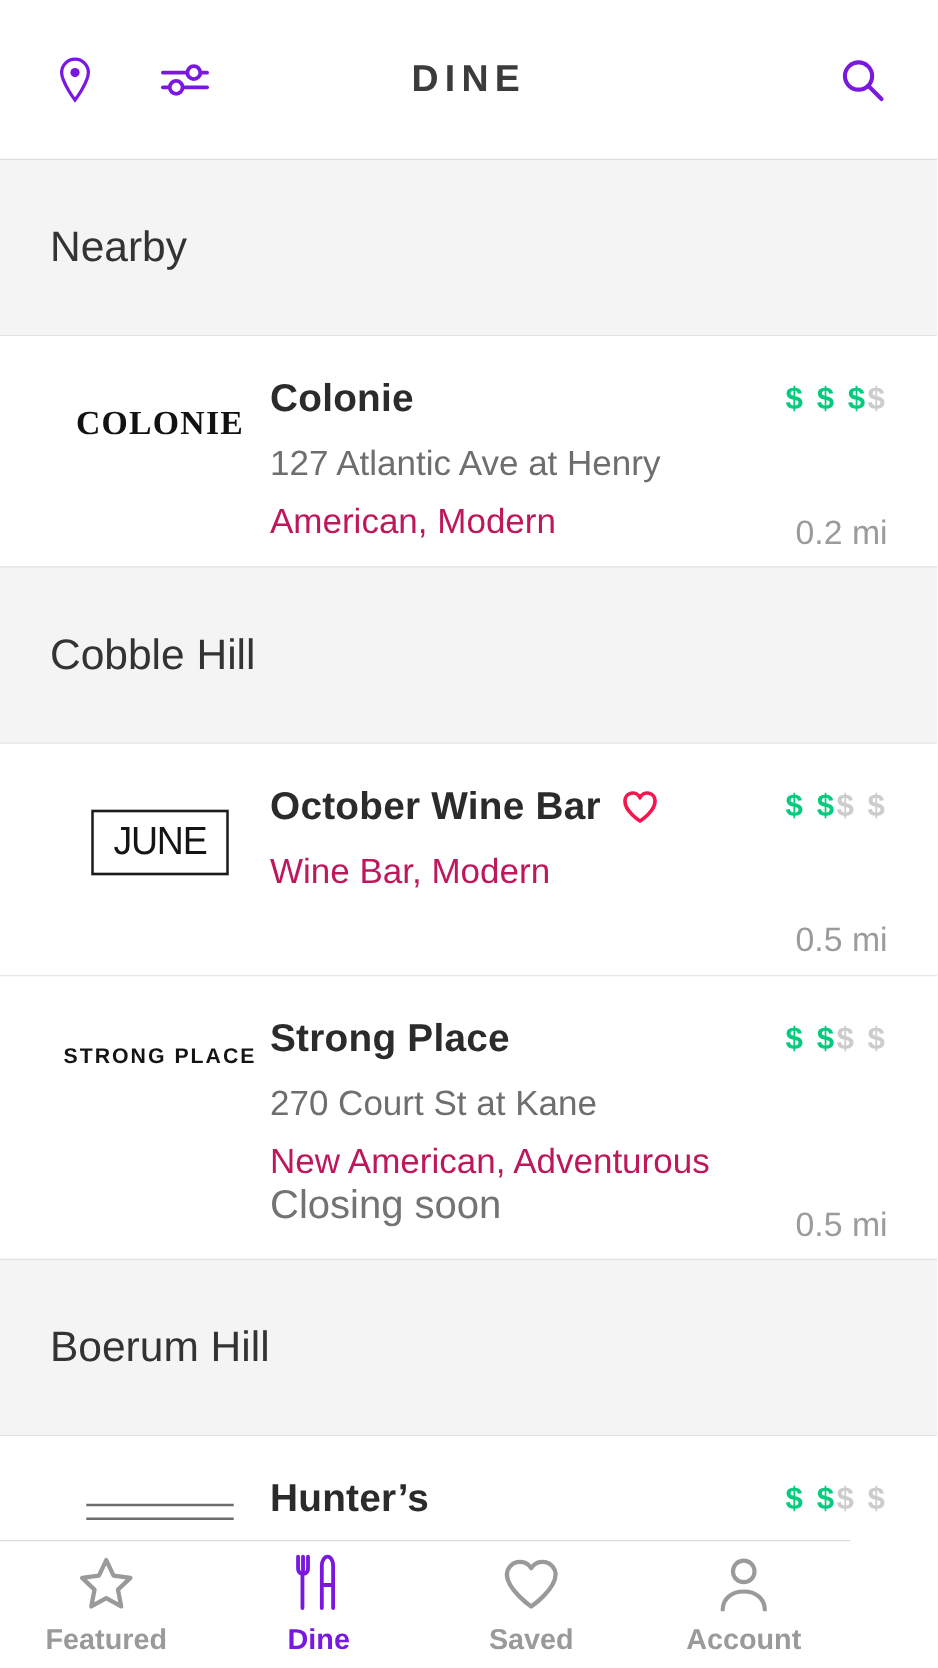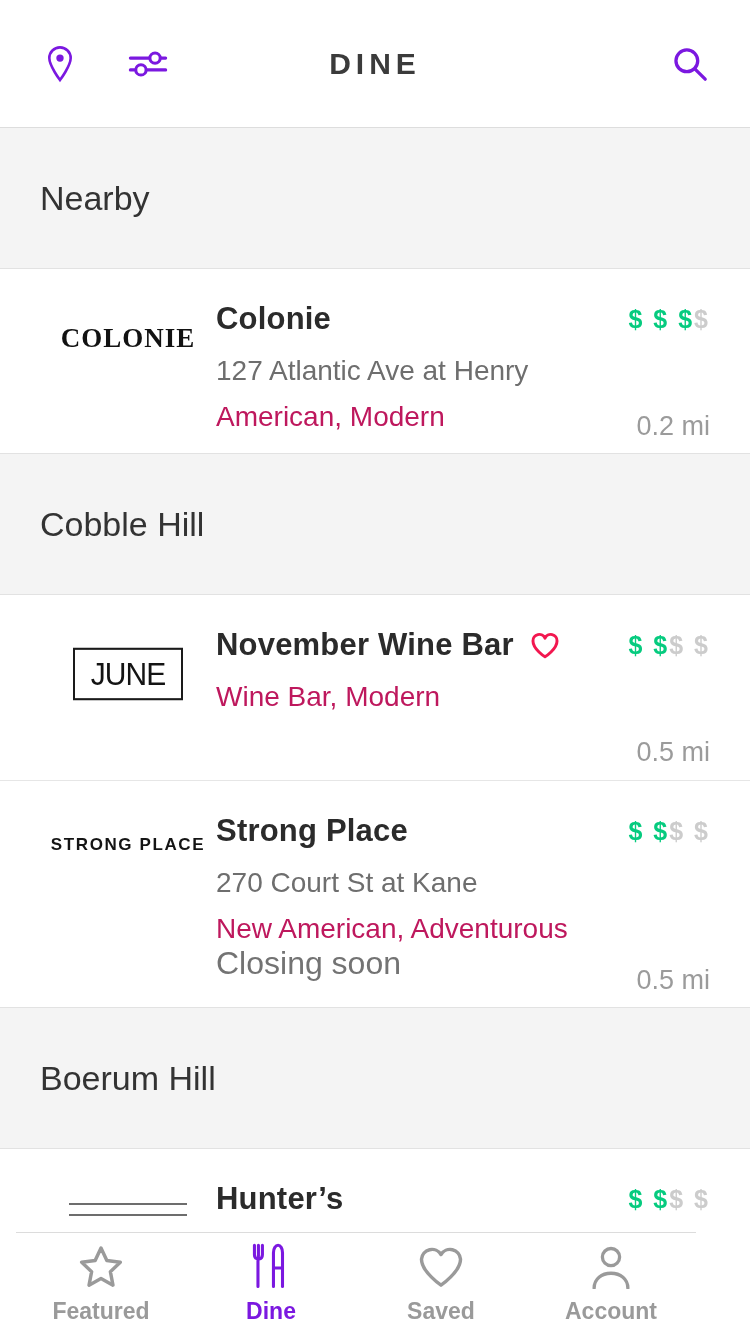--- a/index.html
+++ b/index.html
@@ -76,21 +76,21 @@
     transform:scaleY(1.05);
   }
   .logo-strong {
     font-size:17px; font-weight:bold; letter-spacing:1.6px; color:#141414; white-space:nowrap;
   }
   .logo-hunters { display:flex; flex-direction:column; gap:9px; width:118px; }
   .logo-hunters i { display:block; height:2px; background:#6d6d6d; }
 
   
   .tabbar {
-    position:absolute; bottom:0; left:16px; width:680px; height:102px;
+    position:absolute; bottom:0; left:0; width:680px; height:102px;
     background:#ffffff; border-top:1px solid #dcdcdc;
     display:flex;
   }
   .tab { flex:1; display:flex; flex-direction:column; align-items:center; justify-content:center; gap:9px; }
   .tab .tlabel { font-size:23px; font-weight:bold; color:#9a9a9a; }
   .tab.active .tlabel { color:#7b18e0; }
   .tab-ico { height:46px; display:flex; align-items:flex-end; }
 </style>
 </head>
 <body>
@@ -154,21 +154,21 @@
     <div class="section-head">
       <div class="title">Cobble Hill</div>
     </div>
 
     <div class="row">
       <div class="logo-col">
         <div class="logo-june">JUNE</div>
       </div>
       <div class="info-col">
         <div class="name-line">
-          <span class="rest-name">November Wine Bar</span>
+          <span class="rest-name">October Wine Bar</span>
           <span style="display:flex;align-items:center;">
             <svg width="30" height="27" viewBox="0 0 24 22" fill="none">
               <path d="M12 20.2S2.2 14 2.2 7.3A5.1 5.1 0 0 1 12 5.1 5.1 5.1 0 0 1 21.8 7.3C21.8 14 12 20.2 12 20.2z" stroke="#f2174f" stroke-width="2.4" fill="none" stroke-linejoin="round"></path>
             </svg>
           </span>
         </div>
         <div class="cuisine">Wine Bar, Modern</div>
       </div>
       <div class="meta-col">
         <div class="price"><span class="on">$ $</span><span class="off">$ $</span></div>

